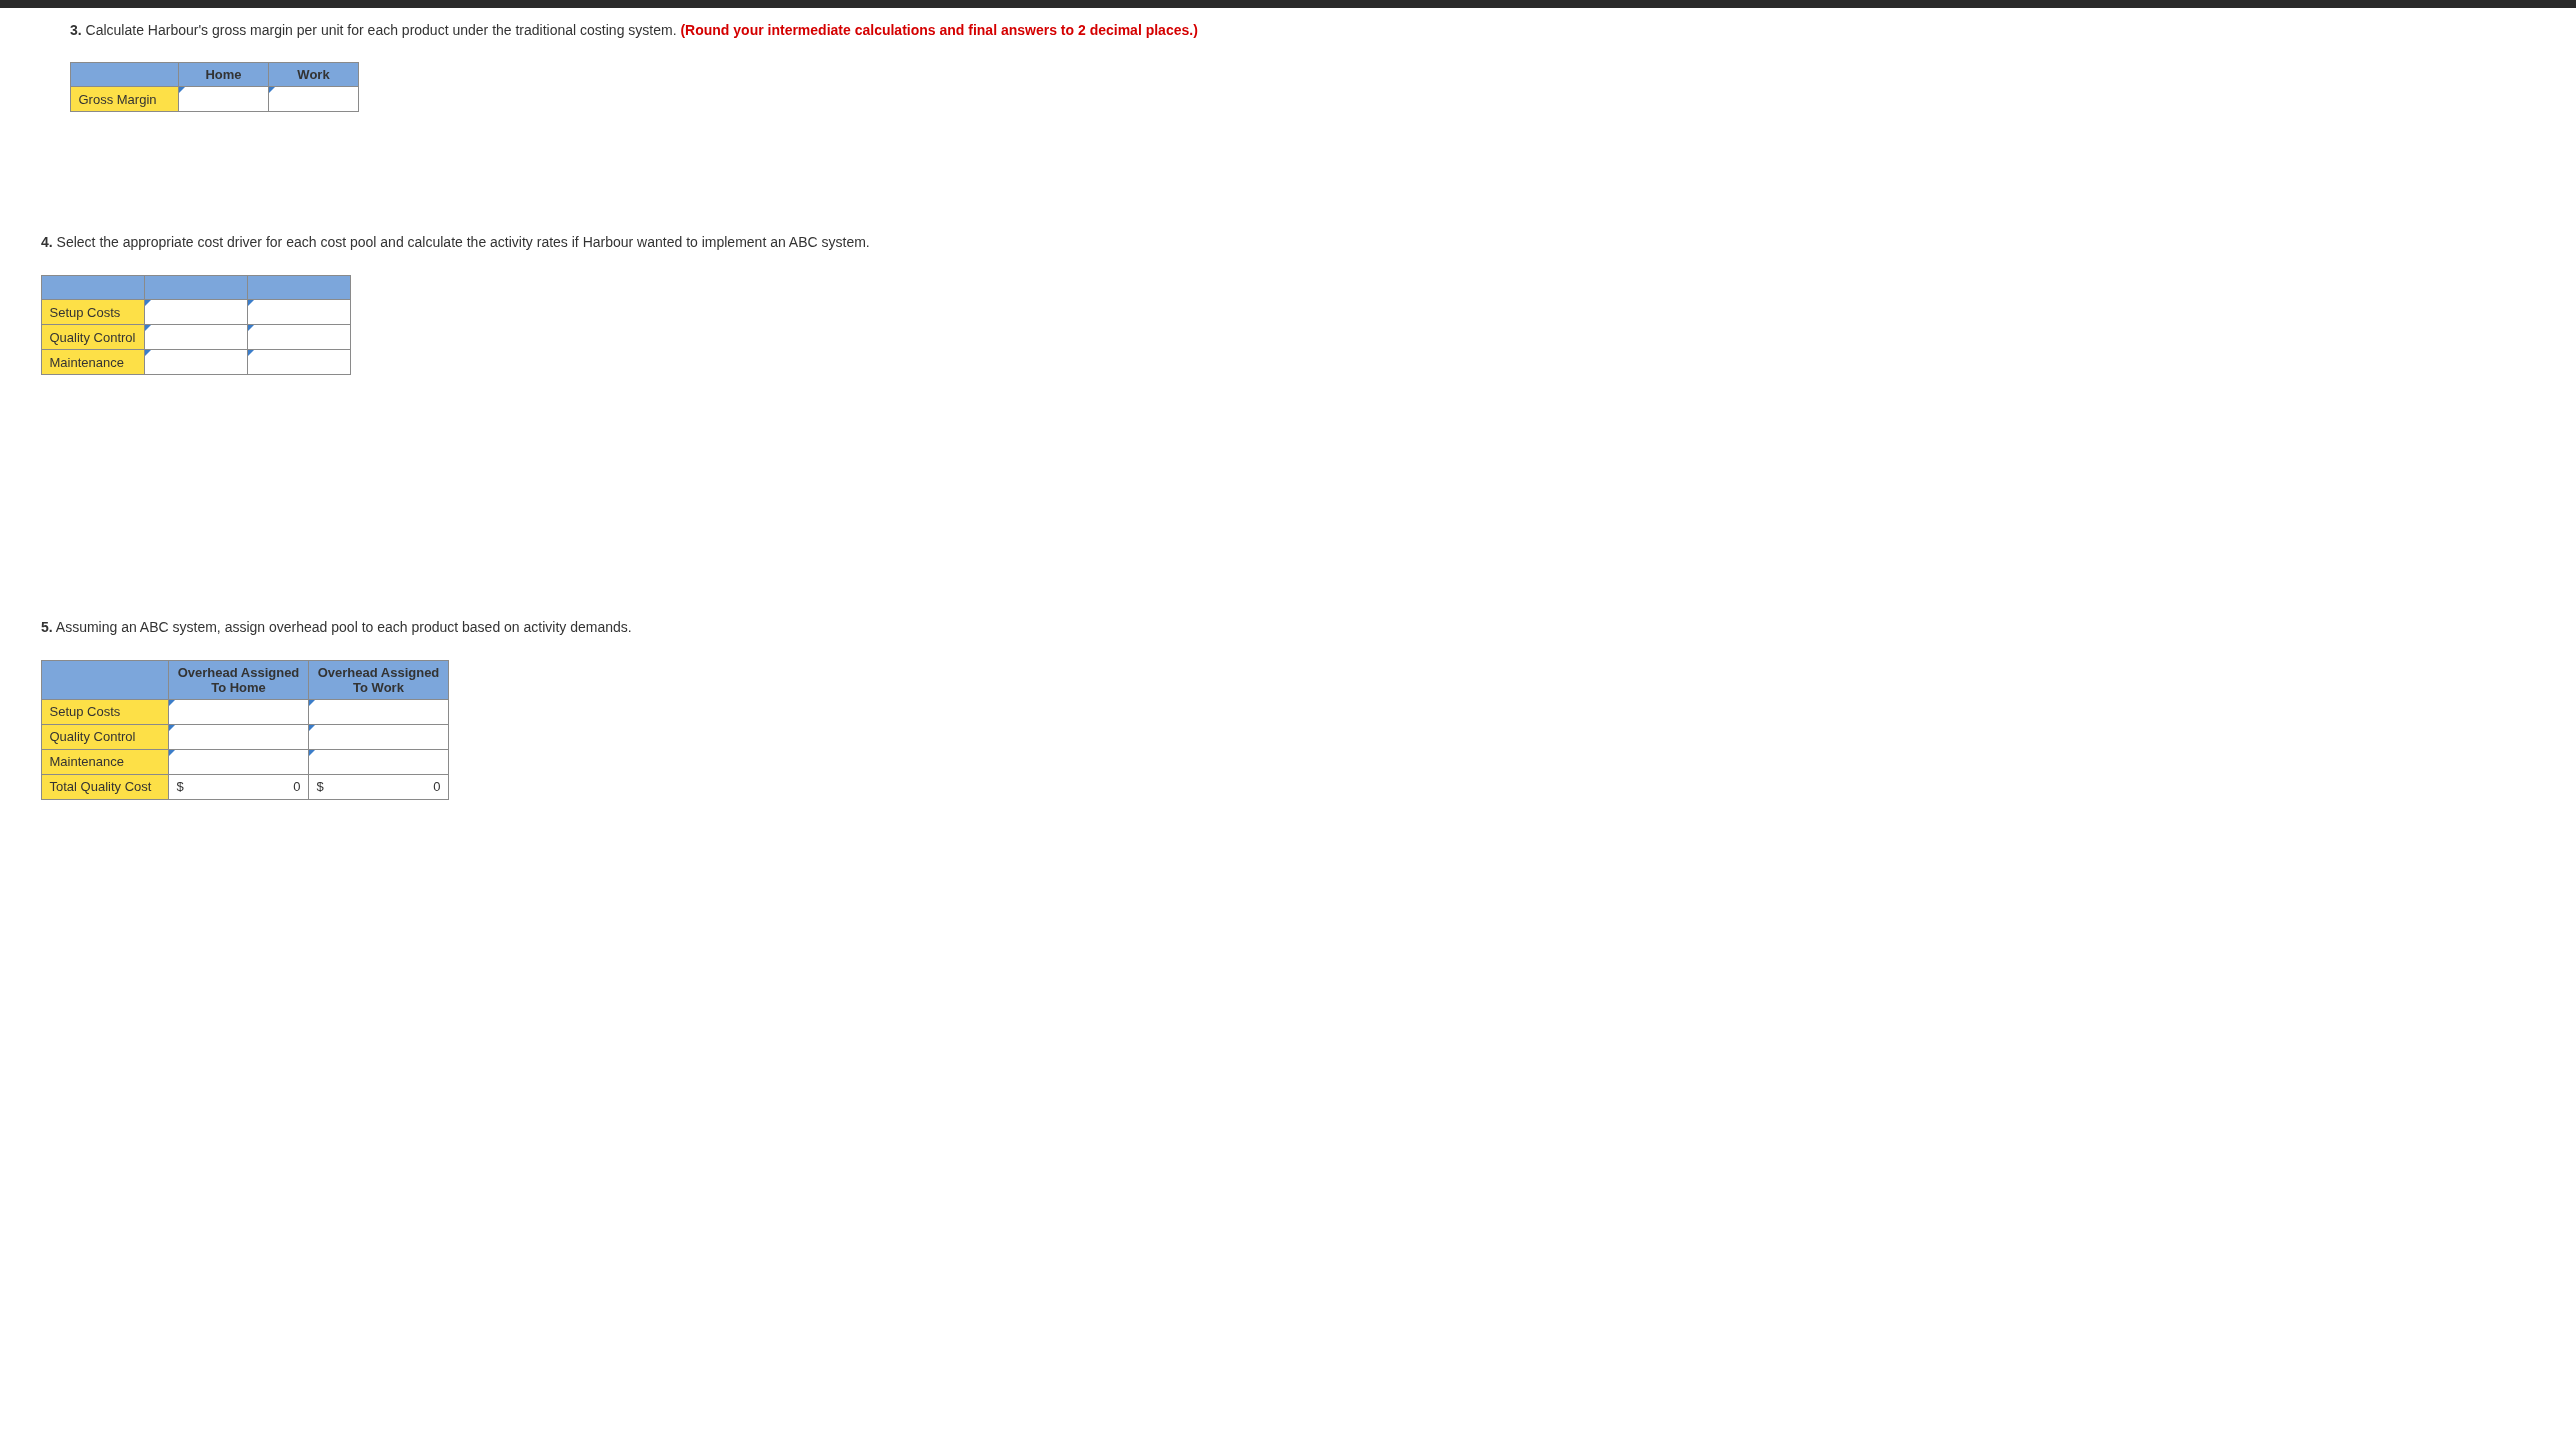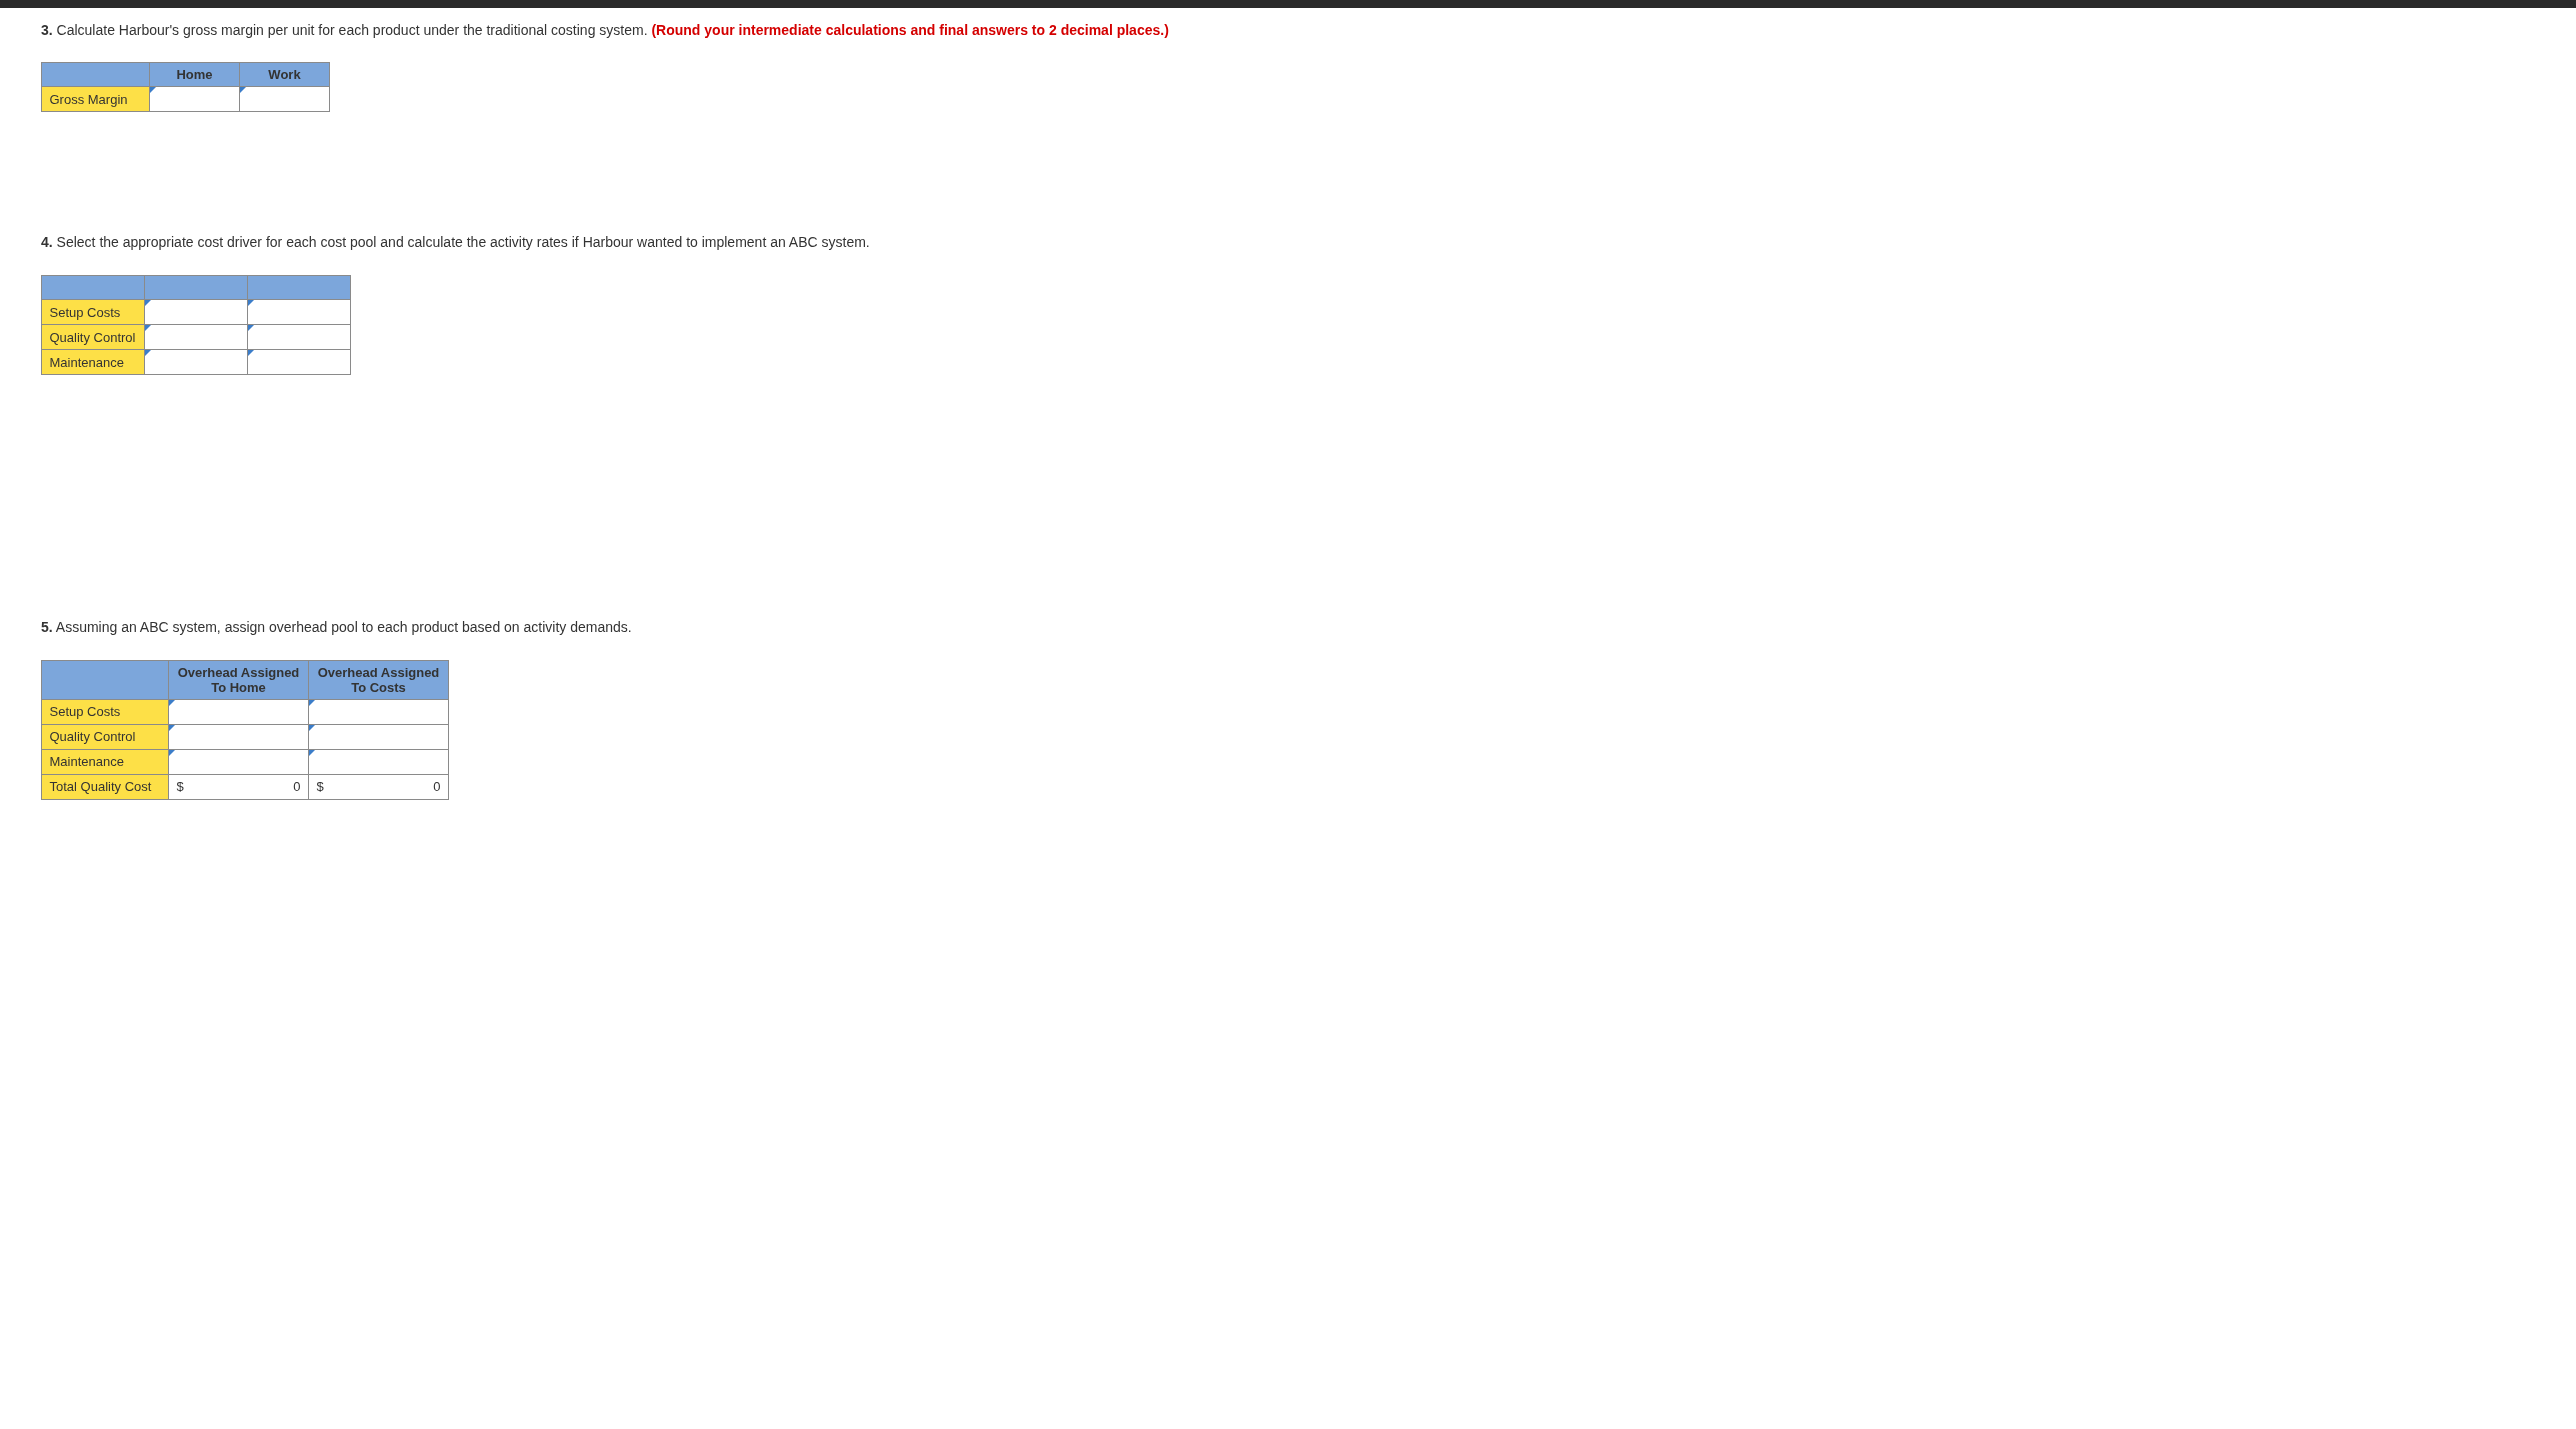--- a/index.html
+++ b/index.html
@@ -13,21 +13,21 @@
     height: 7.5px;
     background: #2a2a2a;
     width: 100%;
   }
   .content {
     padding: 13px 41px 37px 41px;
   }
   .question-block {
     margin-bottom: 112px;
   }
-  .question-block.q3 { margin-bottom: 121px; }
+  .question-block.q3 { margin-bottom: 121px; margin-left: 29px; }
   .question-block.q4 { margin-bottom: 243px; }
   .question-block.q5 { margin-bottom: 18.7px; }
   .question-text {
     font-size: 14px;
     color: #333;
     margin-bottom: 22.4px;
     line-height: 1.4;
   }
   .question-text .num { font-weight: bold; }
   .question-text .red-instr { color: #d40000; font-weight: bold; }
@@ -184,21 +184,21 @@
   <div class="question-block q5">
     <p class="question-text">
       <span class="num">5.</span>
       <span>Assuming an ABC system, assign overhead pool to each product based on activity demands.</span>
     </p>
     <table class="t5">
       <tbody>
           <tr>
         <th class="c0 blank-header"></th>
         <th class="c1">Overhead Assigned To Home</th>
-        <th class="c2">Overhead Assigned To Costs</th>
+        <th class="c2">Overhead Assigned To Work</th>
       </tr>
       <tr>
         <td class="c0 label-cell">Setup Costs</td>
         <td class="c1 input-cell">
           <span class="cell-marker"></span>
           <span class="cell-content"></span>
         </td>
         <td class="c2 input-cell">
           <span class="cell-marker"></span>
           <span class="cell-content"></span>

